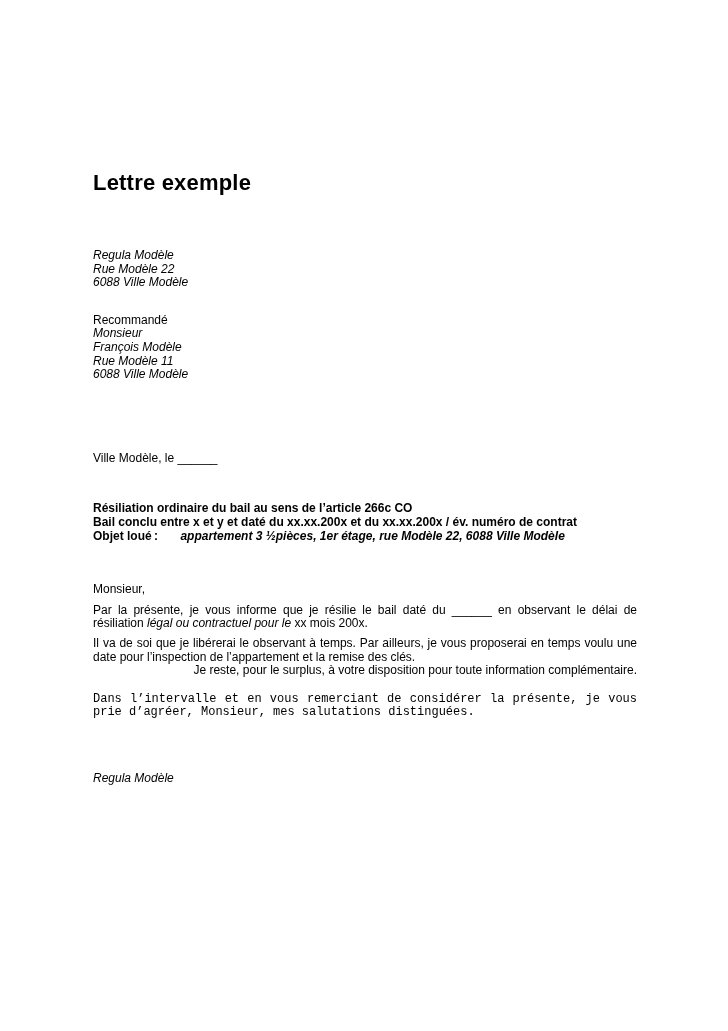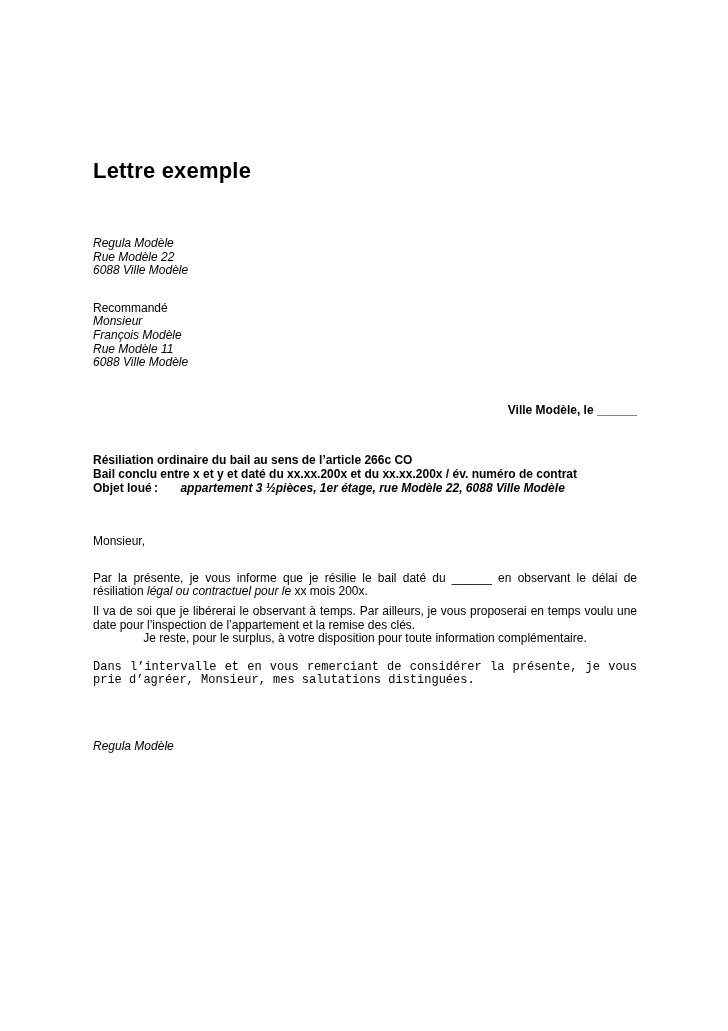--- a/index.html
+++ b/index.html
@@ -11,58 +11,57 @@
     position: relative;
     width: 728px;
     height: 1031px;
     margin: 0;
     background: #ffffff;
     color: #000000;
     font-family: "Liberation Sans", "DejaVu Sans", sans-serif;
     font-size: 12px;
     line-height: 13.6px;
     box-sizing: border-box;
-    padding: 0 91px 0 93px;
+    padding: 12px 91px 0 93px;
     overflow: hidden;
   }
   .page * { margin: 0; padding: 0; }
 
   h1.doc-title {
     margin-top: 161px;
     font-size: 22px;
     line-height: 20px;
     font-weight: bold;
     letter-spacing: 0.2px;
   }
   .addr-block { font-style: italic; }
   .sender-block { margin-top: 56px; }
   .recipient-block { margin-top: 24px; }
   .recipient-block .tag {
     font-style: normal;
     font-weight: normal;
   }
   .date-line {
-    margin-top: 34px;
-    font-weight: bold;
-    text-align: right;
+    margin-top: 70px;
+    font-weight: normal;
   }
   .subject-block {
     margin-top: 37px;
     font-weight: bold;
   }
   .subject-block .obj-value { font-style: italic; margin-left: 19px; }
   .salutation { margin-top: 40px; }
   .para-1 {
-    margin-top: 23px;
+    margin-top: 7px;
     text-align: justify;
   }
   .para-1 .emph { font-style: italic; }
   .para-group { margin-top: 6px; }
   .para-2 { text-align: justify; }
-  .para-3 { text-align: center; }
+  .para-3 { text-align: right; }
   .para-4 {
     margin-top: 15px;
     text-align: justify;
     font-family: Liberation Mono, monospace;
   }
   .signature {
     margin-top: 52px;
     font-style: italic;
   }
 </style>

